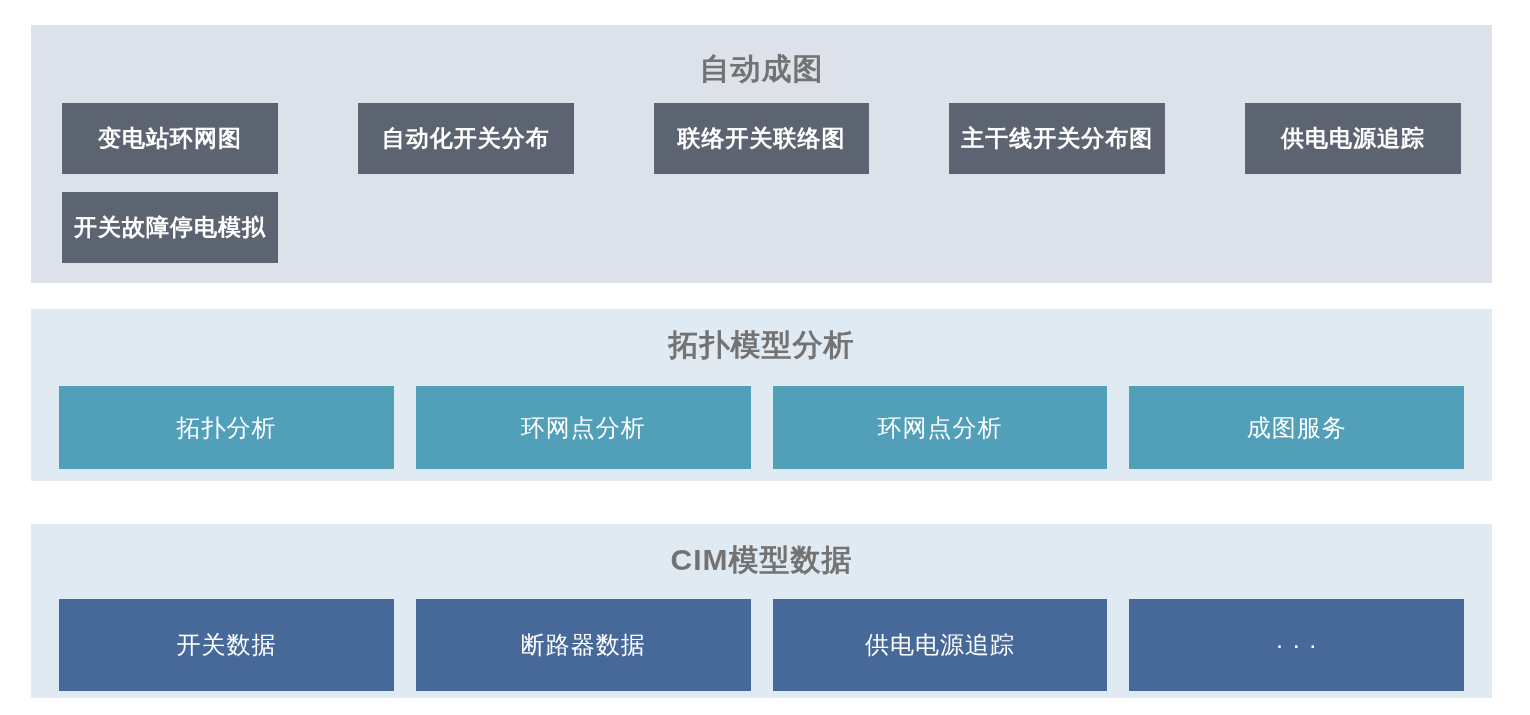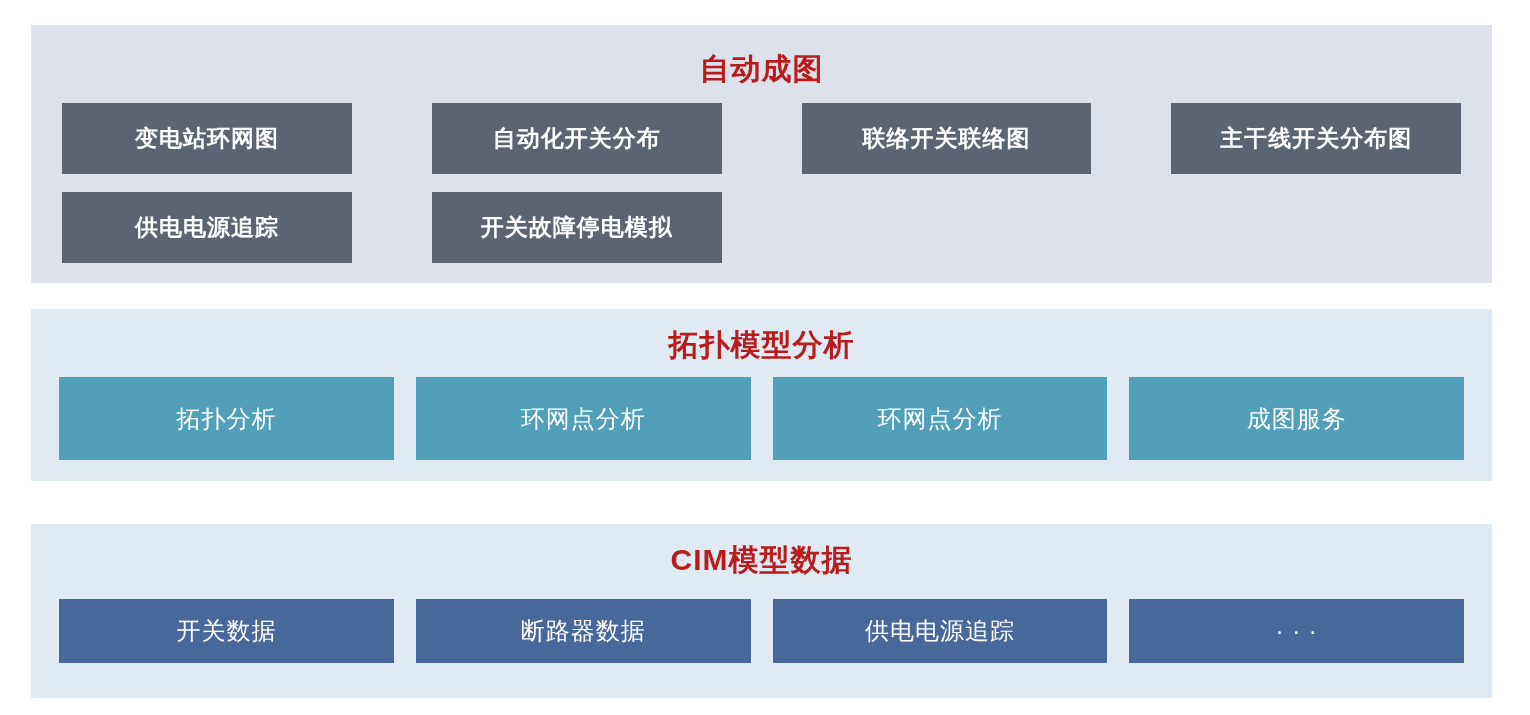--- a/index.html
+++ b/index.html
@@ -34,30 +34,30 @@
   .panel-cim {
     top: 524px;
     height: 174px;
     background: #dfeaf2;
   }
   .panel-title {
     text-align: center;
     font-size: 30px;
     line-height: 36px;
     font-weight: bold;
-    color: #b91c1c;
+    color: #737373;
     letter-spacing: 1px;
   }
   .panel-auto .panel-title { padding-top: 26px; }
   .panel-topo .panel-title,
   .panel-cim  .panel-title { padding-top: 18px; }
 
   .auto-grid {
     display: grid;
-    grid-template-columns: repeat(4, 1fr);
+    grid-template-columns: repeat(5, 1fr);
     column-gap: 80px;
     row-gap: 18px;
     padding: 16px 31px 0 31px;
   }
   .auto-btn {
     height: 71px;
     background: #5b6470;
     color: #ffffff;
     font-size: 23px;
     font-weight: bold;
@@ -65,39 +65,39 @@
     display: flex;
     align-items: center;
     justify-content: center;
   }
 
   .row4 {
     display: flex;
     gap: 22px;
     padding: 0 28px;
   }
-  .panel-topo .row4 { margin-top: 14px; }
+  .panel-topo .row4 { margin-top: 23px; }
   .panel-cim  .row4 { margin-top: 21px; }
 
   .topo-btn, .cim-btn {
     flex: 1;
     color: #ffffff;
     font-size: 24px;
     font-weight: normal;
     letter-spacing: 1px;
     display: flex;
     align-items: center;
     justify-content: center;
   }
   .topo-btn {
     height: 83px;
     background: #529fba;
   }
   .cim-btn {
-    height: 64px;
+    height: 92px;
     background: #46699a;
   }
 </style>
 </head>
 <body>
 
 <div class="stage">
 
   <div class="panel panel-auto">
     <div class="panel-title">自动成图</div>

